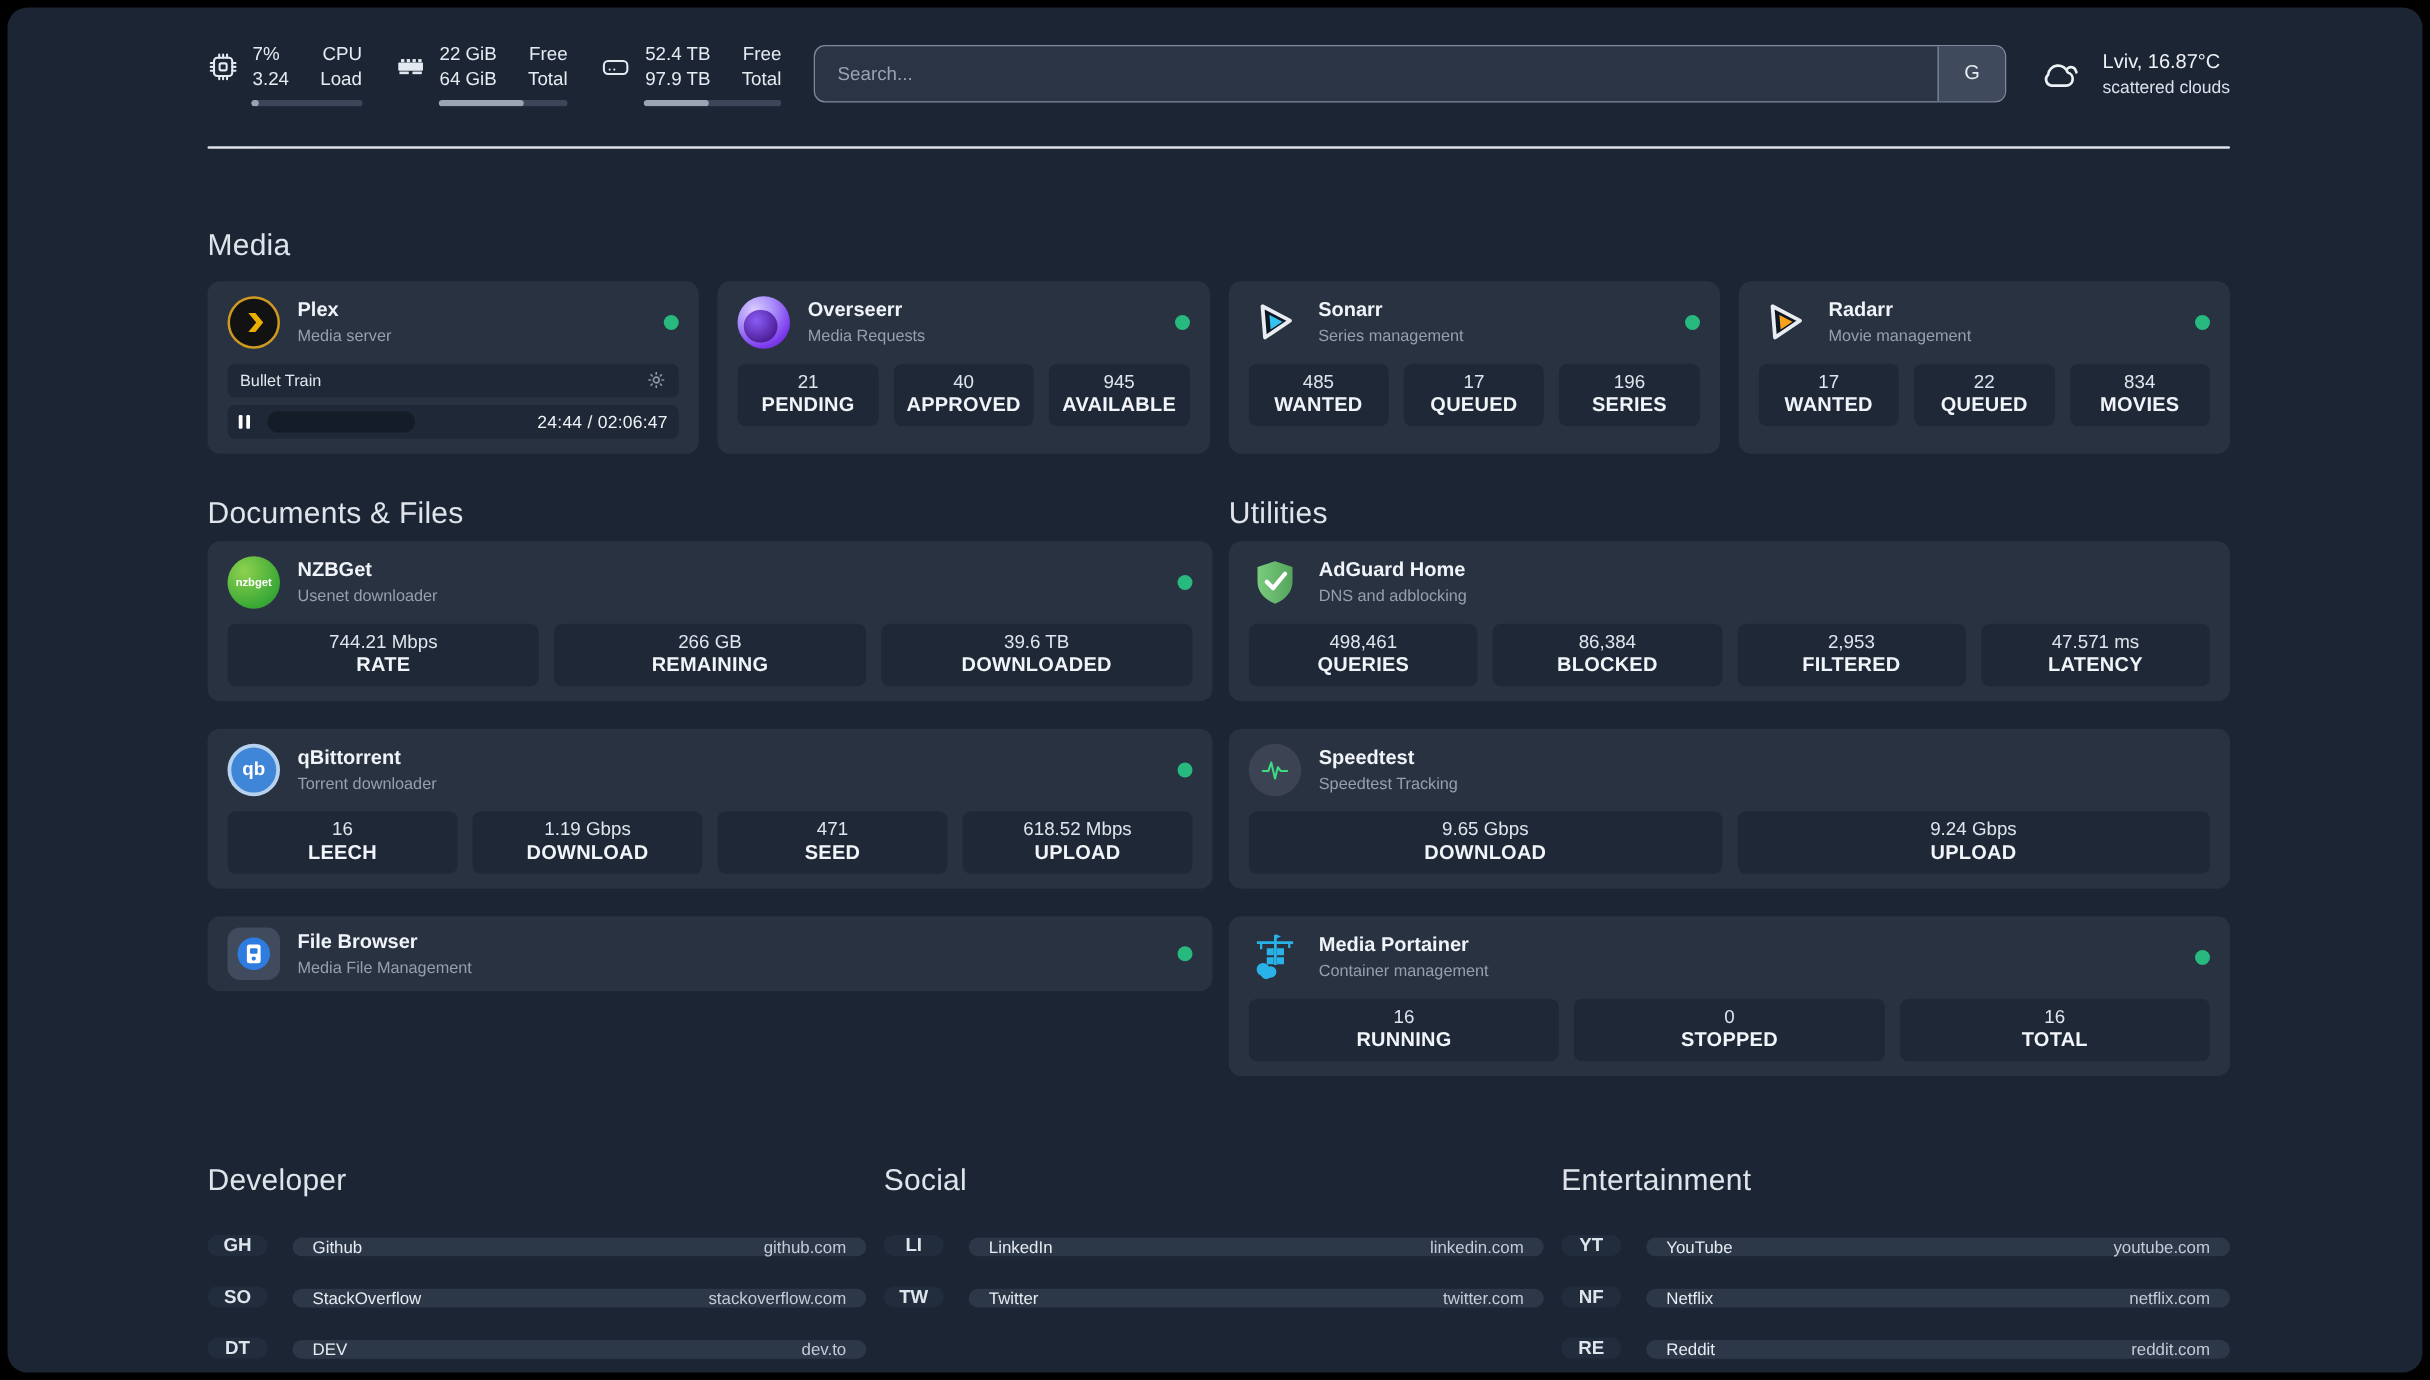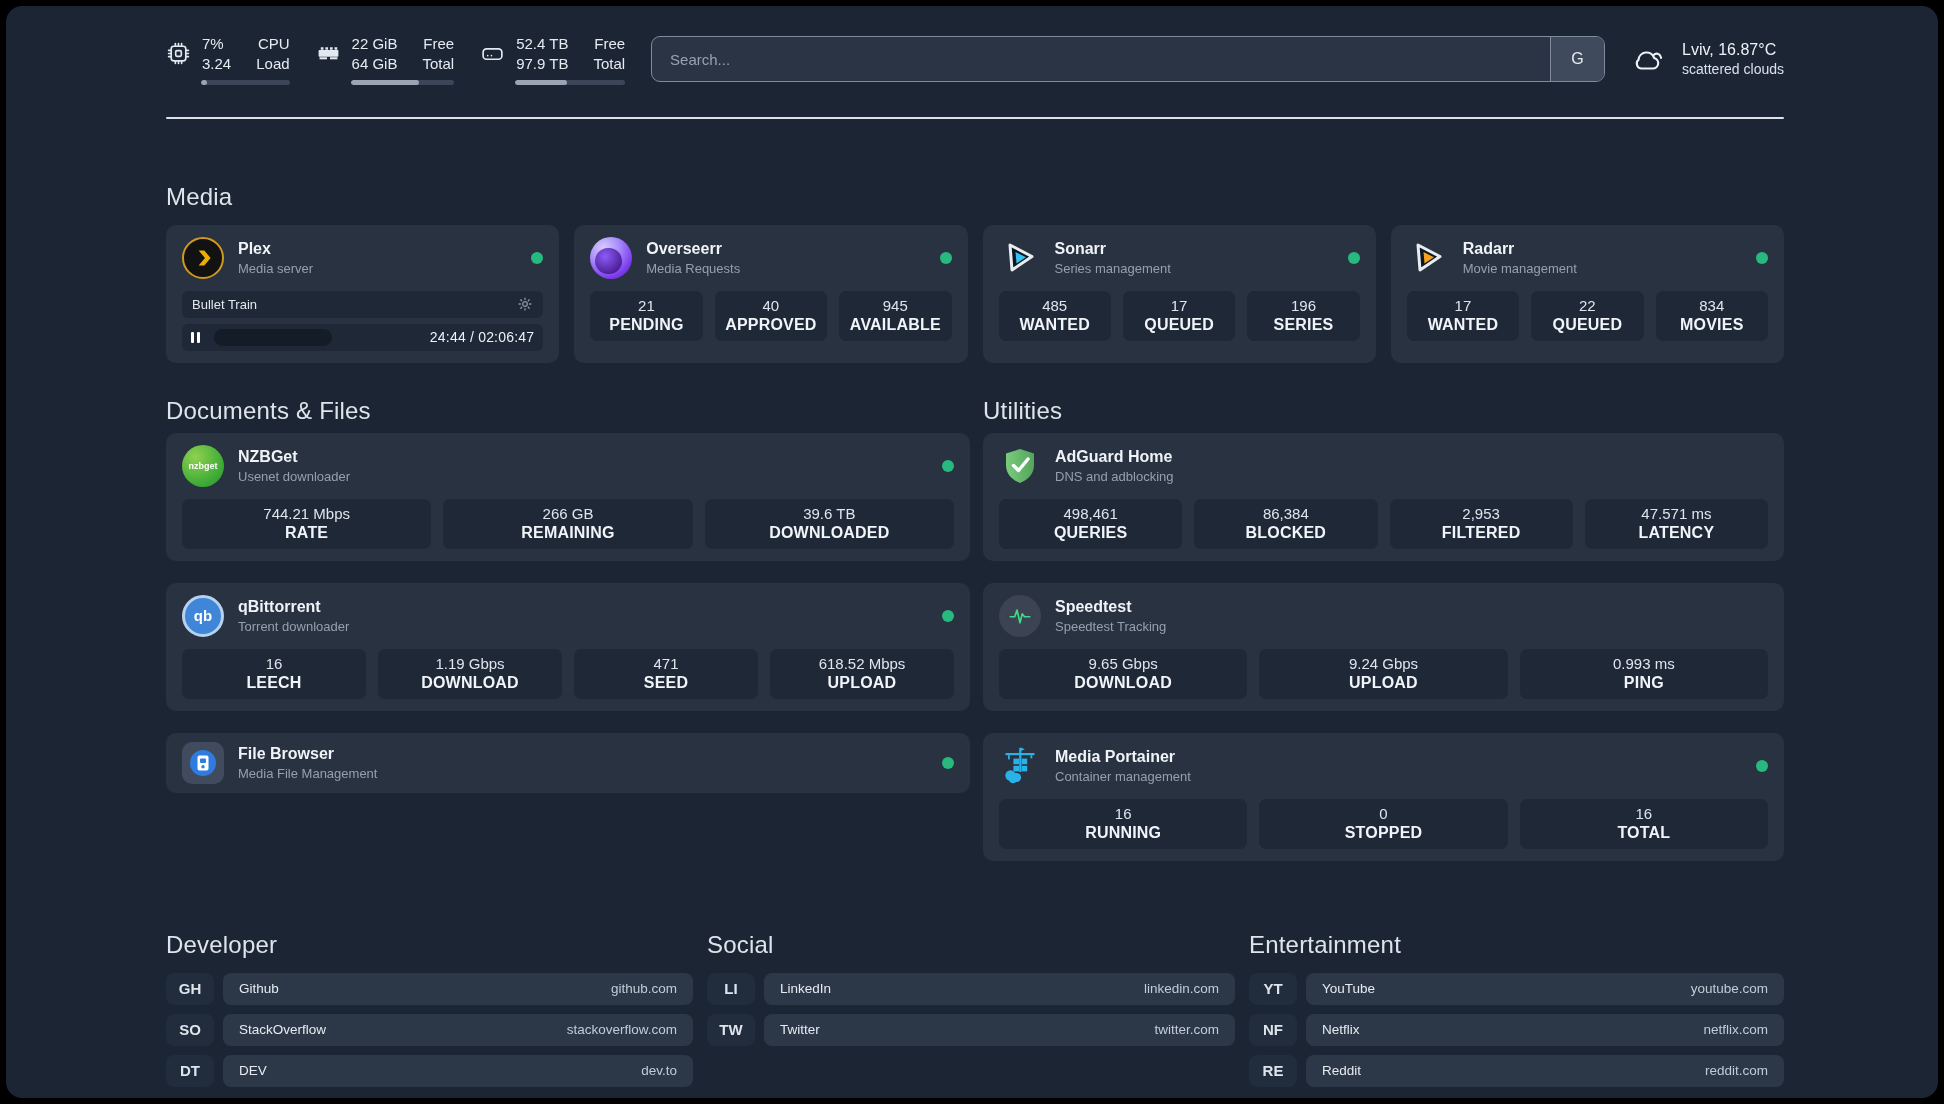--- a/index.html
+++ b/index.html
@@ -96,21 +96,21 @@
   .icn.qbit { background:#3f86d8; border:3px solid #b7d2ef; }
   .qb-text { font-size:15px; color:#ffffff; font-weight:700; }
   .icn.fb { background:#414b5e; border-radius:10px; }
   .icn.speed { background:#3c4454; }
   .icn.flat { background:transparent; border-radius:0; overflow:visible; }
 
   
   .links { margin-top:70px; display:grid; grid-template-columns:527px 528px 535px; gap:14px; align-items:start; }
   .link-title { margin-bottom:14px; }
   .link-rows { display:flex; flex-direction:column; gap:9px; }
-  .link-row { display:flex; gap:9px; height:32px; }
+  .link-row { display:flex; gap:20px; height:32px;align-items:flex-end; }
   .link-badge {
     width:48px; background:#212c3c; border-radius:8px; display:flex; align-items:center;
     justify-content:center; font-size:15px; font-weight:600; color:#dee4ec; cursor:pointer;
   }
   .link-bar {
     flex:1; background:#2c3748; border-radius:8px; display:flex; align-items:center;
     justify-content:space-between; padding:0 16px; cursor:pointer;
   }
   .link-name { font-size:13.5px; color:#e6ebf1; }
   .link-domain { font-size:13.5px; color:#c3cbd6; }
@@ -479,24 +479,20 @@
               </div>
             </div>
             <div class="tiles">
               <div class="tile">
                 <div class="tile-value">9.65 Gbps</div>
                 <div class="tile-label">DOWNLOAD</div>
               </div>
               <div class="tile">
                 <div class="tile-value">9.24 Gbps</div>
                 <div class="tile-label">UPLOAD</div>
-              </div>
-              <div class="tile">
-                <div class="tile-value">0.993 ms</div>
-                <div class="tile-label">PING</div>
               </div>
             </div>
           </div>
 
           <div class="card mid">
             <div class="app-head">
               <div class="icn flat">
                 <svg width="40" height="40" viewBox="0 0 40 40" fill="#29b2e8">
                   <path d="M20.4 1.2l4.4 2-4.4 2z"></path>
                   <rect x="19.2" y="2" width="2.2" height="24"></rect>

